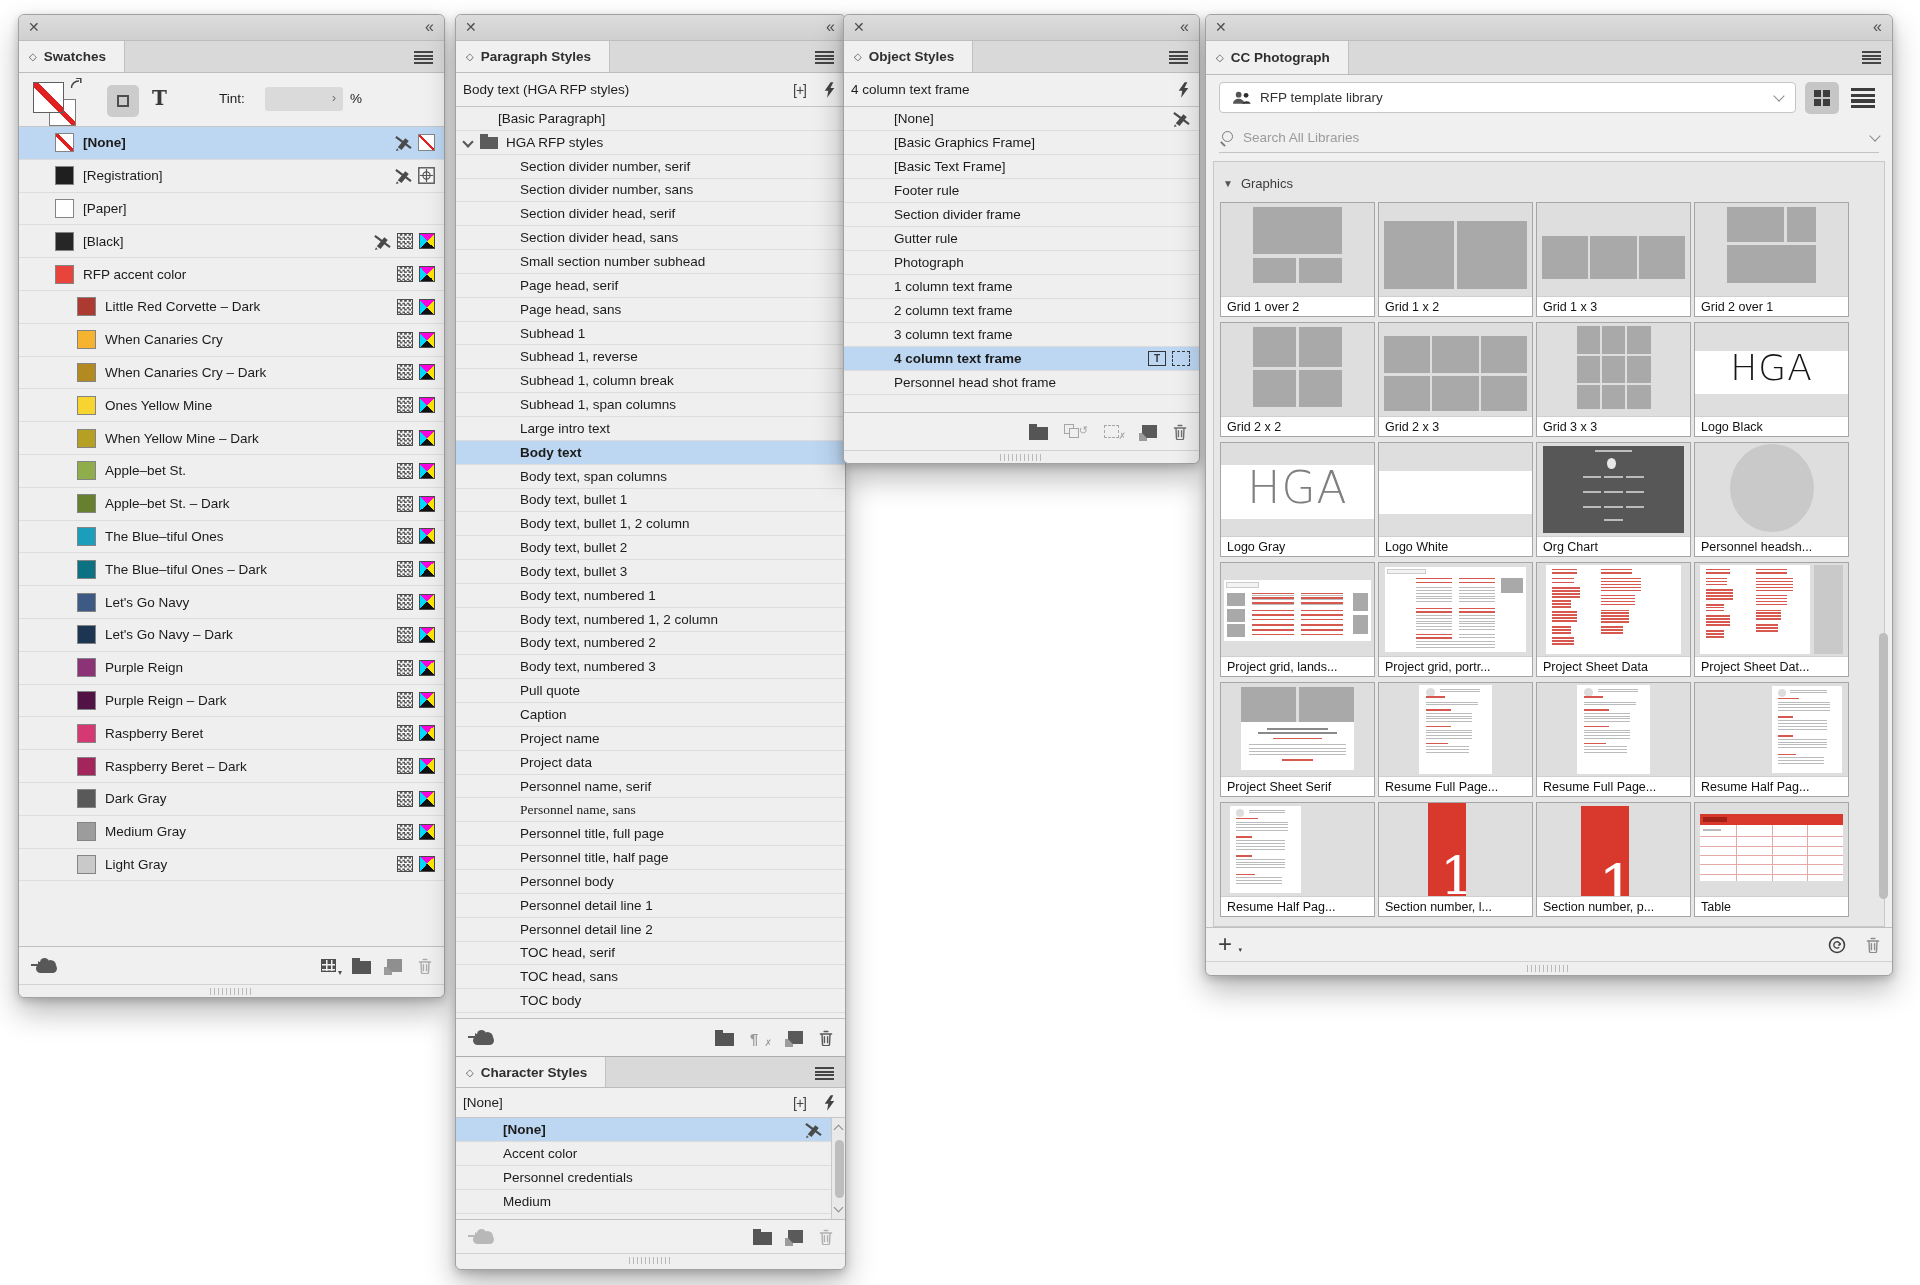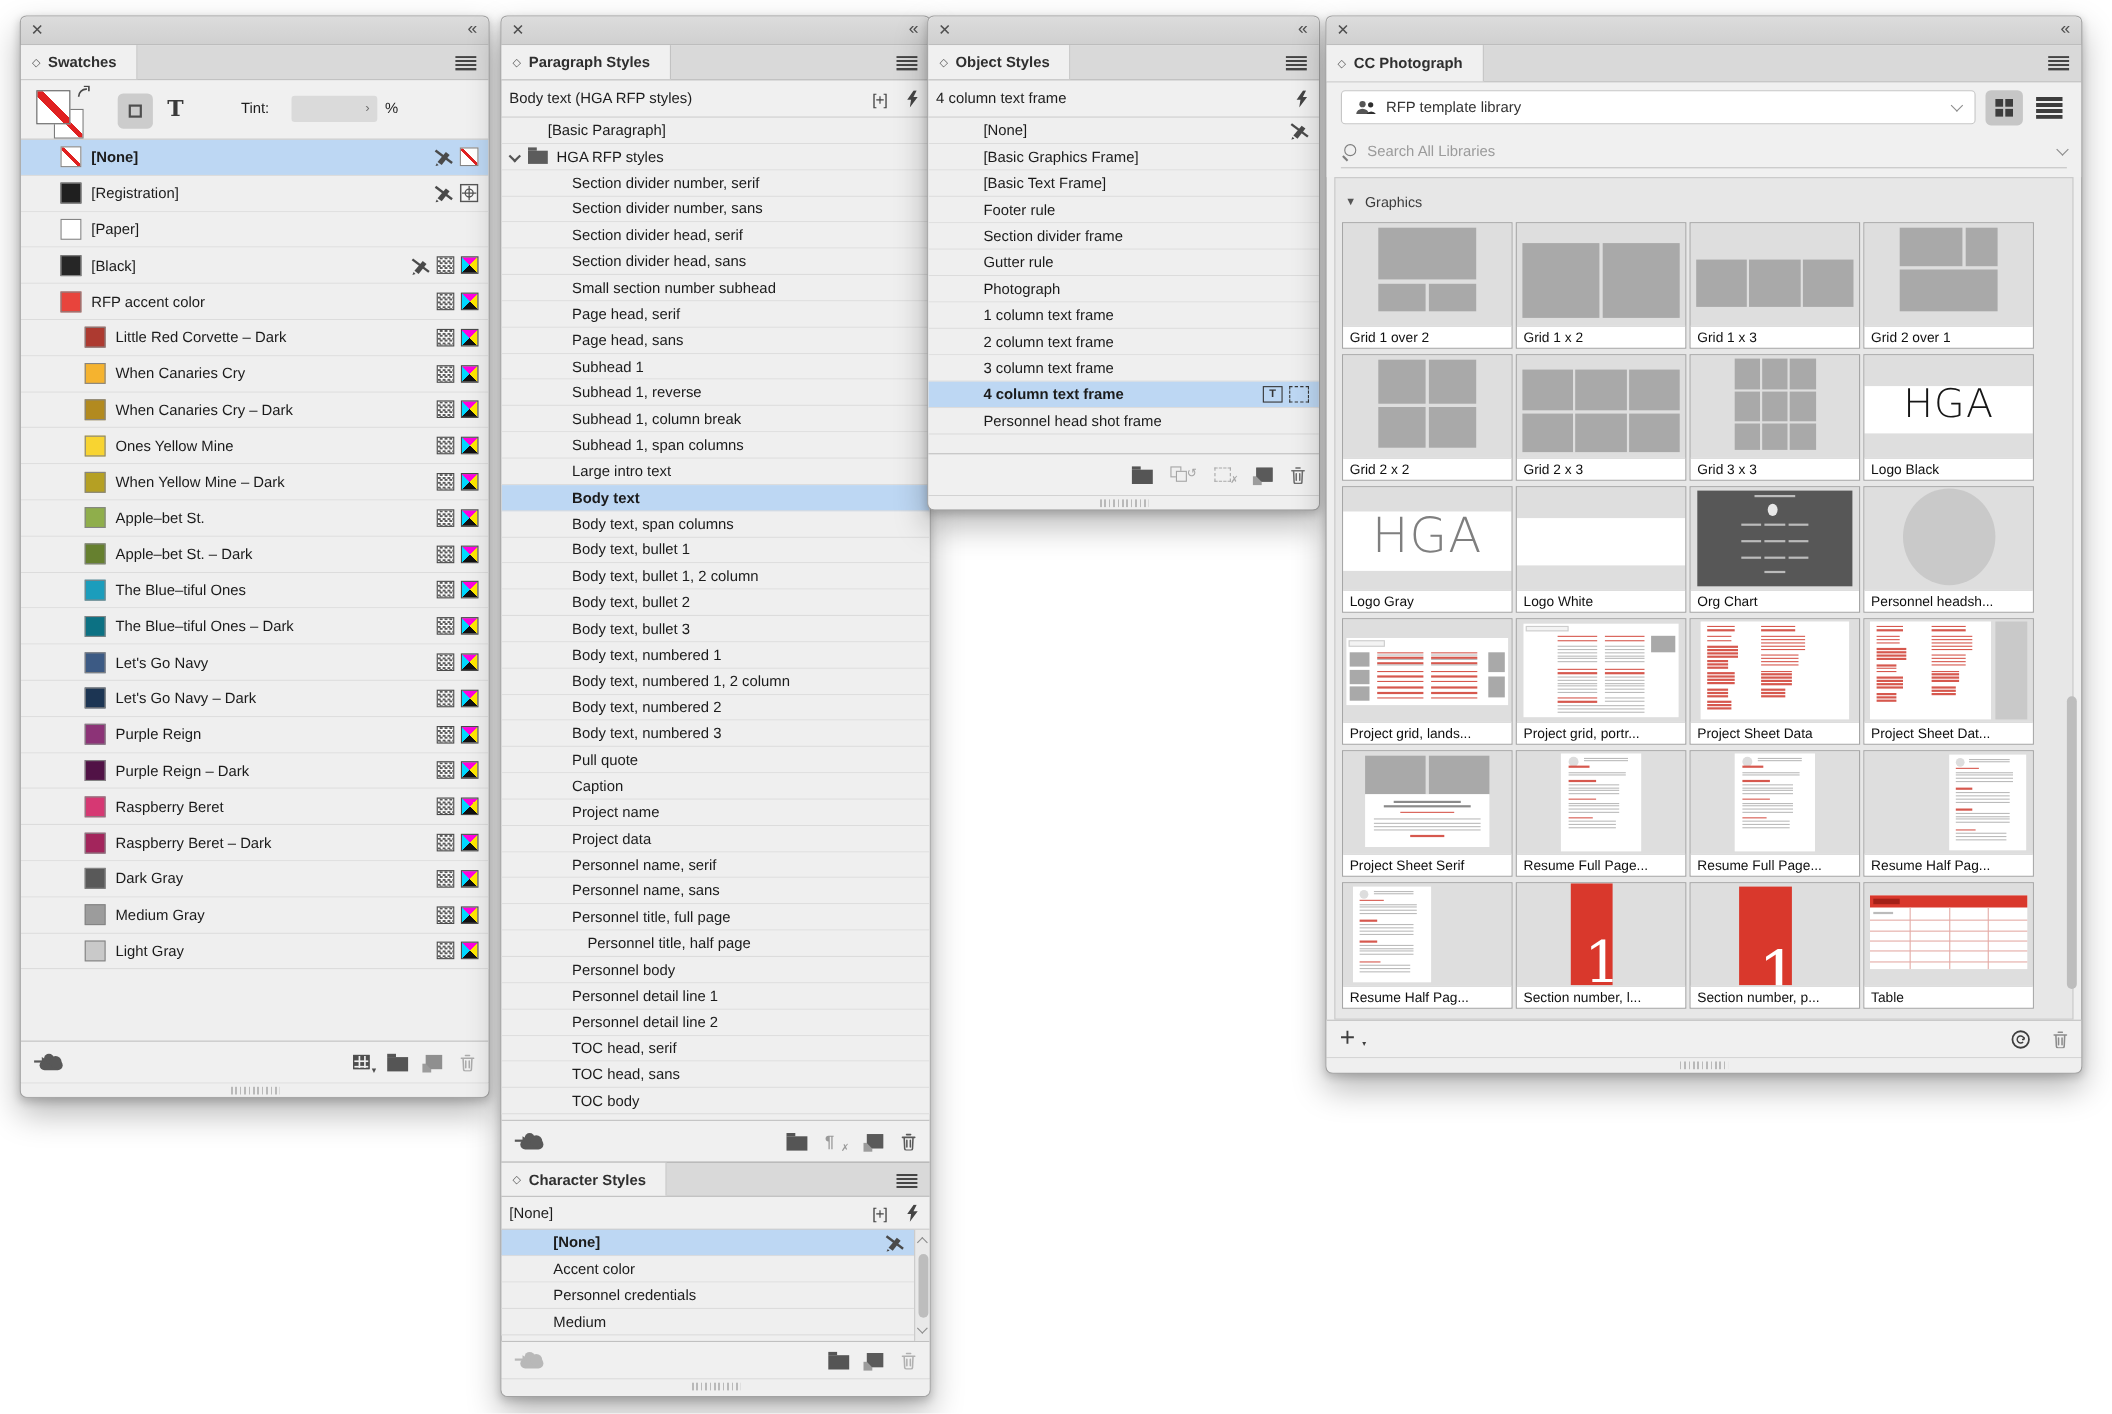--- a/index.html
+++ b/index.html
@@ -673,33 +673,33 @@
           <span class="rname">Project data</span>
           <span class="sp"></span>
           <span class="righticons"></span>
         </div>
         <div class="row" style="height: 23.85px;">
           <span style="width:64px"></span>
           <span class="rname">Personnel name, serif</span>
           <span class="sp"></span>
           <span class="righticons"></span>
         </div>
-        <div class="row" style="height: 23.85px;">
+        <div class="row" style="height: 23.85px; font-family: Liberation Serif, serif;">
           <span style="width:64px"></span>
           <span class="rname">Personnel name, sans</span>
           <span class="sp"></span>
           <span class="righticons"></span>
         </div>
         <div class="row" style="height: 23.85px;">
           <span style="width:64px"></span>
           <span class="rname">Personnel title, full page</span>
           <span class="sp"></span>
           <span class="righticons"></span>
         </div>
-        <div class="row" style="height: 23.85px; padding-left: 14px;">
+        <div class="row" style="height: 23.85px;">
           <span style="width:64px"></span>
           <span class="rname">Personnel title, half page</span>
           <span class="sp"></span>
           <span class="righticons"></span>
         </div>
         <div class="row" style="height: 23.85px;">
           <span style="width:64px"></span>
           <span class="rname">Personnel body</span>
           <span class="sp"></span>
           <span class="righticons"></span>

